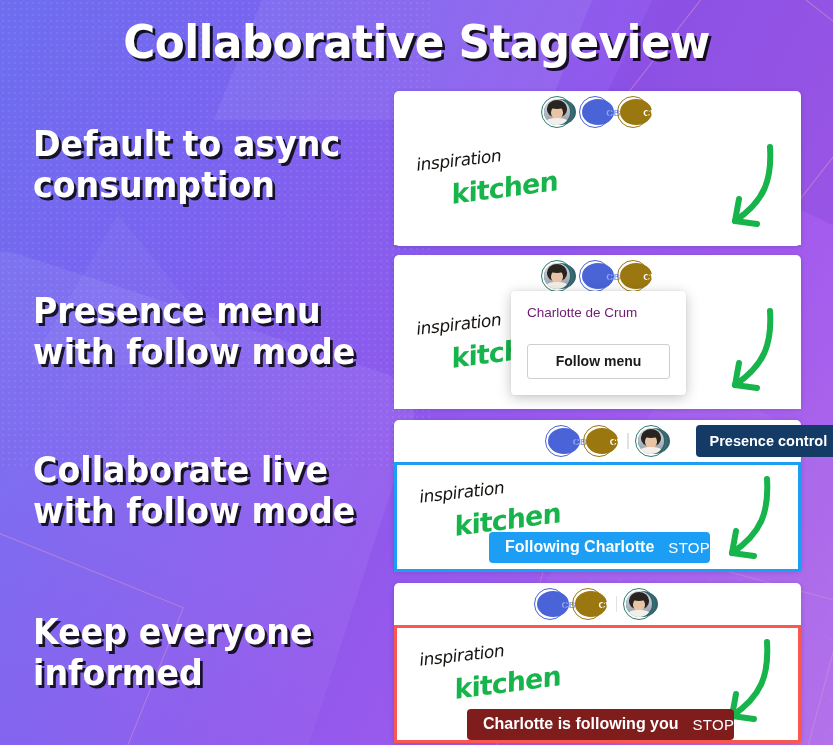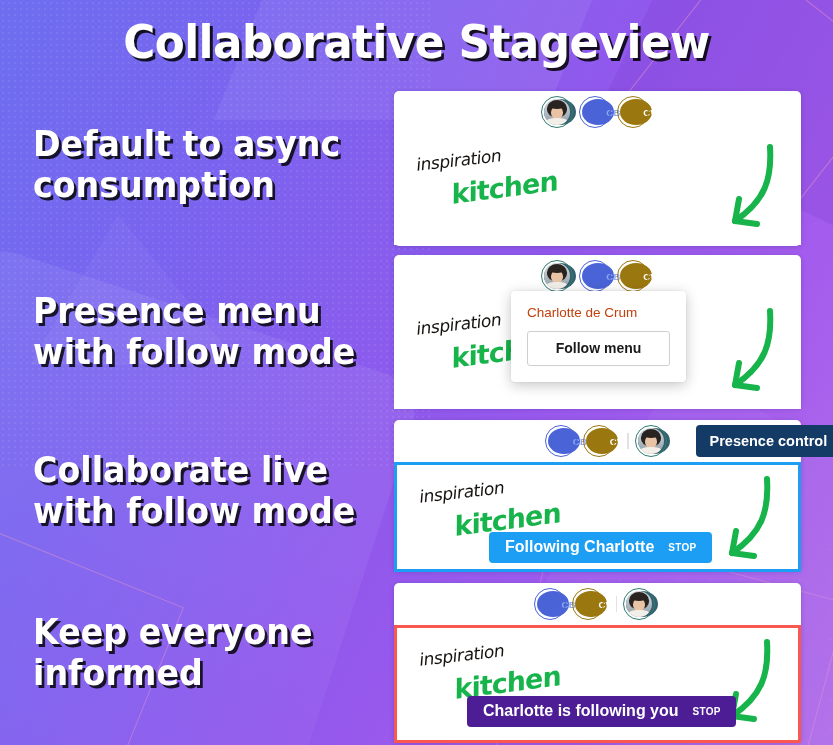--- a/index.html
+++ b/index.html
@@ -292,56 +292,56 @@
   }
 
   
   .banner {
     position: absolute;
     left: 92px;
     bottom: 6px;
     display: flex;
     align-items: center;
     gap: 14px;
-    padding: 6px 15px 7px 16px;
+    padding: 6px 0 7px 16px;
     border-radius: 4px;
     color: #ffffff;
     z-index: 3;
   }
   .banner-blue { background: #1b9ef3; }
-  .banner-red  { background: #4c1d95; left: 70px; bottom: 13px; }
+  .banner-red  { background: #7f1d1d; left: 70px; bottom: 0px; }
   .banner-text {
     font-size: 16px;
     font-weight: bold;
     white-space: nowrap;
   }
   .banner-stop {
-    font-size: 10px;
-    font-weight: bold;
+    font-size: 15px;
+    font-weight: normal;
     letter-spacing: .3px;
     white-space: nowrap;
   }
 
   
   .popup {
     position: absolute;
     left: 117px;
     top: 36px;
     width: 175px;
     background: #ffffff;
     border-radius: 4px;
     box-shadow: 0 3px 14px rgba(0,0,0,0.23), 0 0 2px rgba(0,0,0,0.09);
     padding: 14px 16px 16px 16px;
     box-sizing: border-box;
     z-index: 6;
   }
   .popup-name {
     font-size: 13.5px;
-    color: #c2410c;
-    margin-bottom: 11px;
+    color: #701a75;
+    margin-bottom: 24px;
   }
   .popup-btn {
     border: 1px solid #cfcfcf;
     border-radius: 3px;
     text-align: center;
     padding: 8px 0 9px 0;
     font-size: 14px;
     font-weight: bold;
     color: #1a1a1a;
     background: #ffffff;

